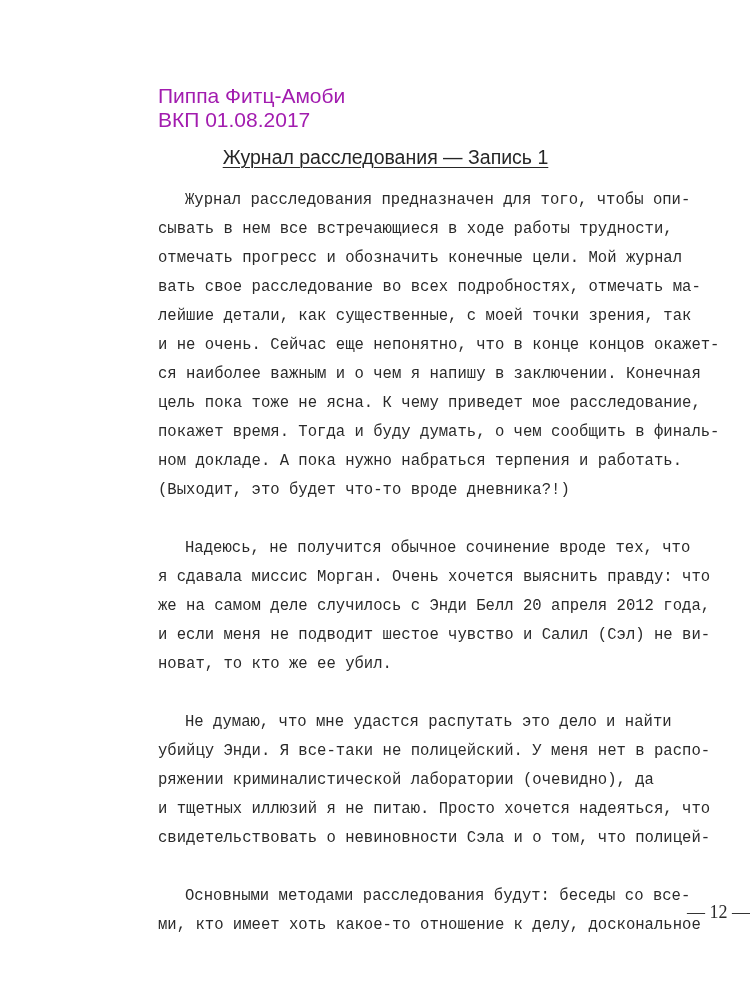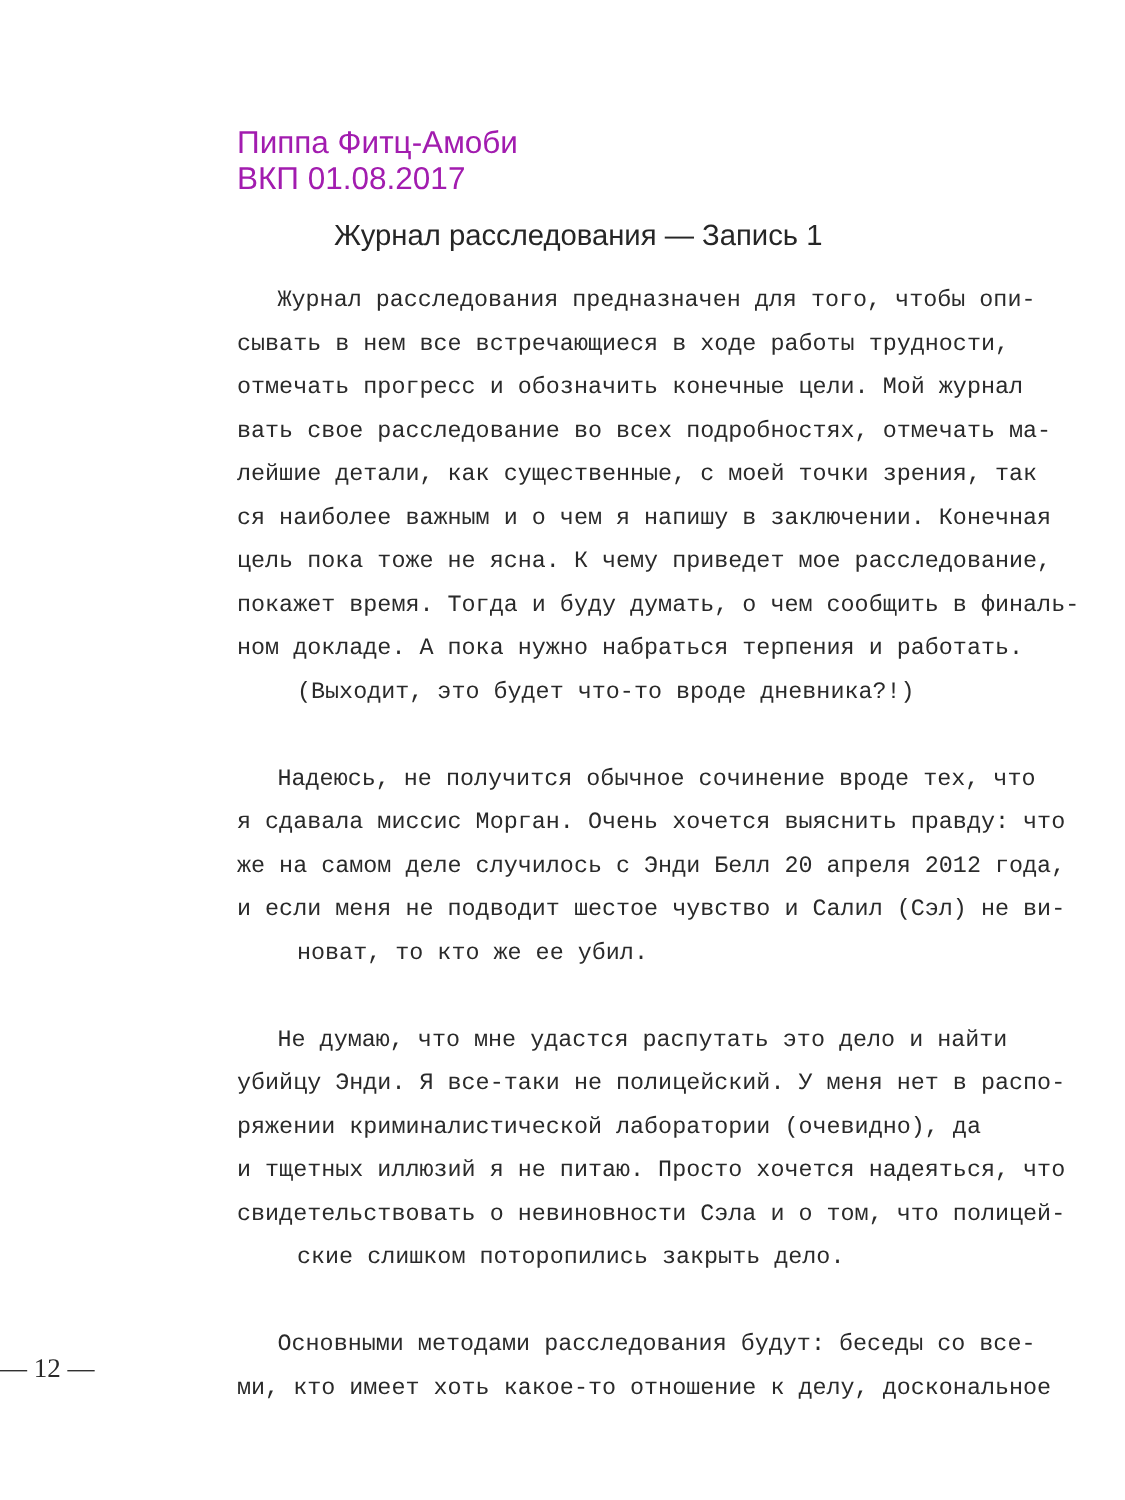--- a/index.html
+++ b/index.html
@@ -24,53 +24,53 @@
   .header-block {
     font-size: 21px;
     line-height: 24px;
     color: #a21caf;
   }
   .title {
     margin-top: 12px;
     text-align: center;
     font-size: 19.5px;
     line-height: 26px;
+    text-decoration: underline;
     text-decoration-thickness: 1px;
     text-underline-offset: 3px;
     color: #262626;
   }
   .body-text {
     margin-top: 16px;
   }
   .line {
     display: block;
     text-align: justify;
     text-align-last: justify;
     white-space: nowrap;
   }
   .line.last {
     text-align-last: left;
-    margin-left: 40px;
   }
   .line.first {
     padding-left: 27px;
   }
   .para-lines {
     margin: 0 0 29px 0;
     font-size: 15.6px;
     line-height: 29px;
     color: #2a2a2a;
     font-family: Liberation Mono, monospace;
   }
   .page-number {
     position: absolute;
     left: 0;
     width: 750px;
     top: 902px;
-    text-align: left;
+    text-align: right;
     font-family: "Liberation Serif", "DejaVu Serif", serif;
     font-size: 18px;
     color: #2a2a2a;
   }
 </style>
 </head>
 <body>
 
 <div class="page">
   <div class="header-block">
@@ -80,20 +80,21 @@
 
   <div class="title">Журнал расследования — Запись 1</div>
 
   <div class="body-text">
     <div class="para-lines">
       <span class="line first">Журнал расследования предназначен для того, чтобы опи-</span>
       <span class="line">сывать в нем все встречающиеся в ходе работы трудности,</span>
       <span class="line">отмечать прогресс и обозначить конечные цели. Мой журнал</span>
       <span class="line">вать свое расследование во всех подробностях, отмечать ма-</span>
       <span class="line">лейшие детали, как существенные, с моей точки зрения, так</span>
+      <span class="line">и не очень. Сейчас еще непонятно, что в конце концов окажет-</span>
       <span class="line">ся наиболее важным и о чем я напишу в заключении. Конечная</span>
       <span class="line">цель пока тоже не ясна. К чему приведет мое расследование,</span>
       <span class="line">покажет время. Тогда и буду думать, о чем сообщить в финаль-</span>
       <span class="line">ном докладе. А пока нужно набраться терпения и работать.</span>
       <span class="line last">(Выходит, это будет что-то вроде дневника?!)</span>
     </div>
 
     <div class="para-lines">
       <span class="line first">Надеюсь, не получится обычное сочинение вроде тех, что</span>
       <span class="line">я сдавала миссис Морган. Очень хочется выяснить правду: что</span>
@@ -101,21 +102,20 @@
       <span class="line">и если меня не подводит шестое чувство и Салил (Сэл) не ви-</span>
       <span class="line last">новат, то кто же ее убил.</span>
     </div>
 
     <div class="para-lines">
       <span class="line first">Не думаю, что мне удастся распутать это дело и найти</span>
       <span class="line">убийцу Энди. Я все-таки не полицейский. У меня нет в распо-</span>
       <span class="line">ряжении криминалистической лаборатории (очевидно), да</span>
       <span class="line">и тщетных иллюзий я не питаю. Просто хочется надеяться, что</span>
       <span class="line">свидетельствовать о невиновности Сэла и о том, что полицей-</span>
-      <span class="line last">ские слишком поторопились закрыть дело.</span>
     </div>
 
     <div class="para-lines">
       <span class="line first">Основными методами расследования будут: беседы со все-</span>
       <span class="line">ми, кто имеет хоть какое-то отношение к делу, доскональное</span>
 
     </div>
   </div>
 </div>
 

